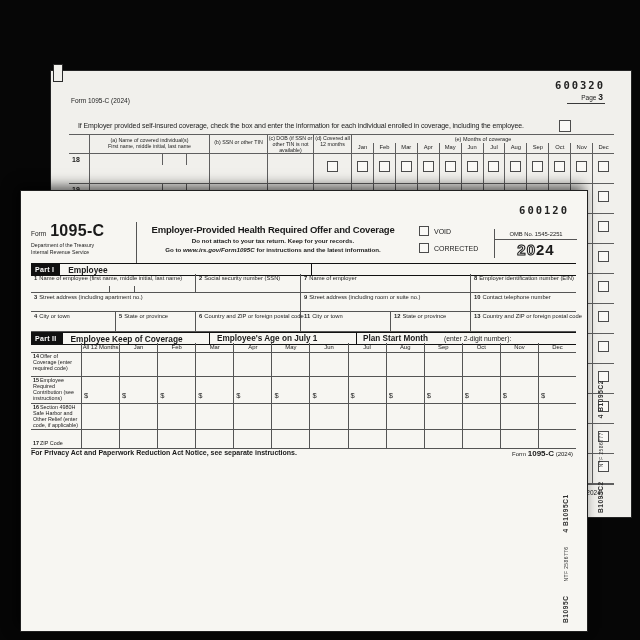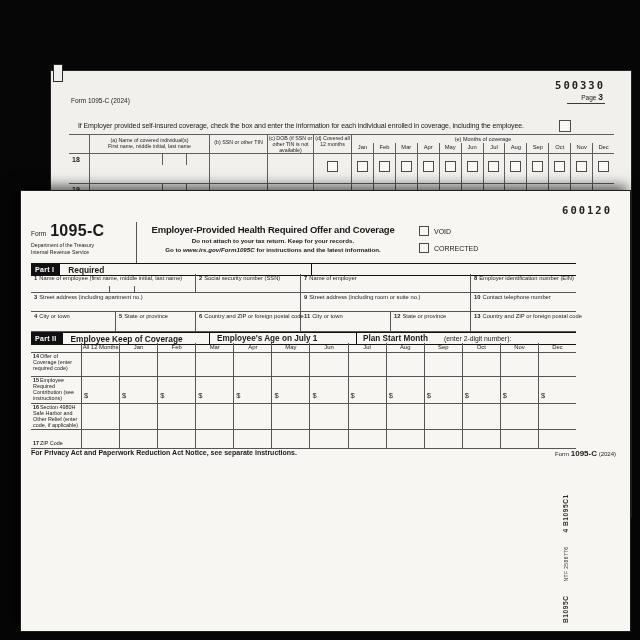--- a/index.html
+++ b/index.html
@@ -47,21 +47,21 @@
   .bc-m{flex:1;}
   .bc .cb{margin:7px auto 0 auto;}
   .tick{position:absolute;top:0;width:1px;height:11px;background:#5f5f5f;}
   .b-footer{position:absolute;right:28px;top:417px;font-size:6.5px;white-space:nowrap;}
   .b-footer b{font-size:8px;}
   .vtext{position:absolute;transform:rotate(-90deg);transform-origin:0 100%;white-space:nowrap;color:#2f2f2f;}
   .vs1{font-size:6.5px;font-weight:bold;letter-spacing:.6px;}
   .vs2{font-size:5px;letter-spacing:.4px;margin:0 14px;}
   .b-vtext{left:556px;bottom:4px;}
   
-  .front{left:20px;top:190px;width:611px;height:442px;background:#f7f6f2;border:1.5px solid #202020;z-index:2;
+  .front{left:20px;top:190px;width:568px;height:442px;background:#f7f6f2;border:1.5px solid #202020;z-index:2;
          box-shadow:-4px -4px 12px rgba(0,0,0,.65);}
   .f-ctrl{position:absolute;right:18px;top:13px;font-size:10.5px;}
   .fh-left{position:absolute;left:10px;top:31px;width:104px;}
   .fh-form-row{display:flex;align-items:baseline;gap:4px;}
   .fh-form-word{font-size:6.5px;}
   .fh-form-num{font-size:16px;font-weight:bold;letter-spacing:.3px;}
   .fh-dept{font-size:5.2px;line-height:1.25;margin-top:2px;color:#222;}
   .fh-vline{position:absolute;left:115px;top:31px;height:41px;width:1px;background:#555;}
   .fh-center{position:absolute;left:118px;top:33px;width:268px;text-align:center;}
   .fh-title{font-size:9.5px;font-weight:bold;letter-spacing:-.2px;white-space:nowrap;}
@@ -106,21 +106,21 @@
   .f-vtext{left:551px;bottom:8px;}
 </style>
 </head>
 <body>
 
 <div class="stage">
 
   <section class="sheet back">
     <div class="notch"></div>
     <div class="b-formid">Form 1095-C (2024)</div>
-    <div class="b-ctrl ocr">500330</div>
+    <div class="b-ctrl ocr">600320</div>
     <div class="b-page"><span>Page</span> <b>3</b></div>
 
     <div class="b-instr">If Employer provided self-insured coverage, check the box and enter the information for each individual enrolled in coverage, including the employee.</div>
     <div class="cb b-instr-cb" style="width:12px;height:12px;"></div>
 
     <div class="btable">
       <div class="bhead">
         <div class="bh bh-num"></div>
         <div class="bh bh-a">
           <div>(a) Name of covered individual(s)</div>
@@ -712,24 +712,28 @@
 
     <div class="fh-check" style="top:35px;">
       <span class="cb"></span>
       <span>VOID</span>
     </div>
     <div class="fh-check" style="top:52px;">
       <span class="cb"></span>
       <span>CORRECTED</span>
     </div>
 
+    <div class="omb">
+      <div class="omb-no">OMB No. 1545-2251</div>
+      <div class="omb-year"><span class="y20">20</span><span>24</span></div>
+    </div>
 
     <div class="pbar-f p1bar">
       <span class="ptab">Part I</span>
-      <span class="ptitle">Required</span>
+      <span class="ptitle">Employee</span>
       <span class="vdiv" style="left:280px;"></span>
     </div>
 
     <div class="fcell br" style="left:10px;top:83px;width:165px;height:19px;"><b>1</b><span>Name of employee (first name, middle initial, last name)</span><span class="ftick" style="left:78px;"></span><span class="ftick" style="left:103px;"></span></div>
     <div class="fcell br" style="left:175px;top:83px;width:105px;height:19px;"><b>2</b><span>Social security number (SSN)</span></div>
     <div class="fcell br" style="left:280px;top:83px;width:170px;height:19px;"><b>7</b><span>Name of employer</span></div>
     <div class="fcell" style="left:450px;top:83px;width:105px;height:19px;"><b>8</b><span>Employer identification number (EIN)</span></div>
 
     <div class="fcell br" style="left:10px;top:102px;width:270px;height:19px;"><b>3</b><span>Street address (including apartment no.)</span></div>
     <div class="fcell br" style="left:280px;top:102px;width:170px;height:19px;"><b>9</b><span>Street address (including room or suite no.)</span></div>

